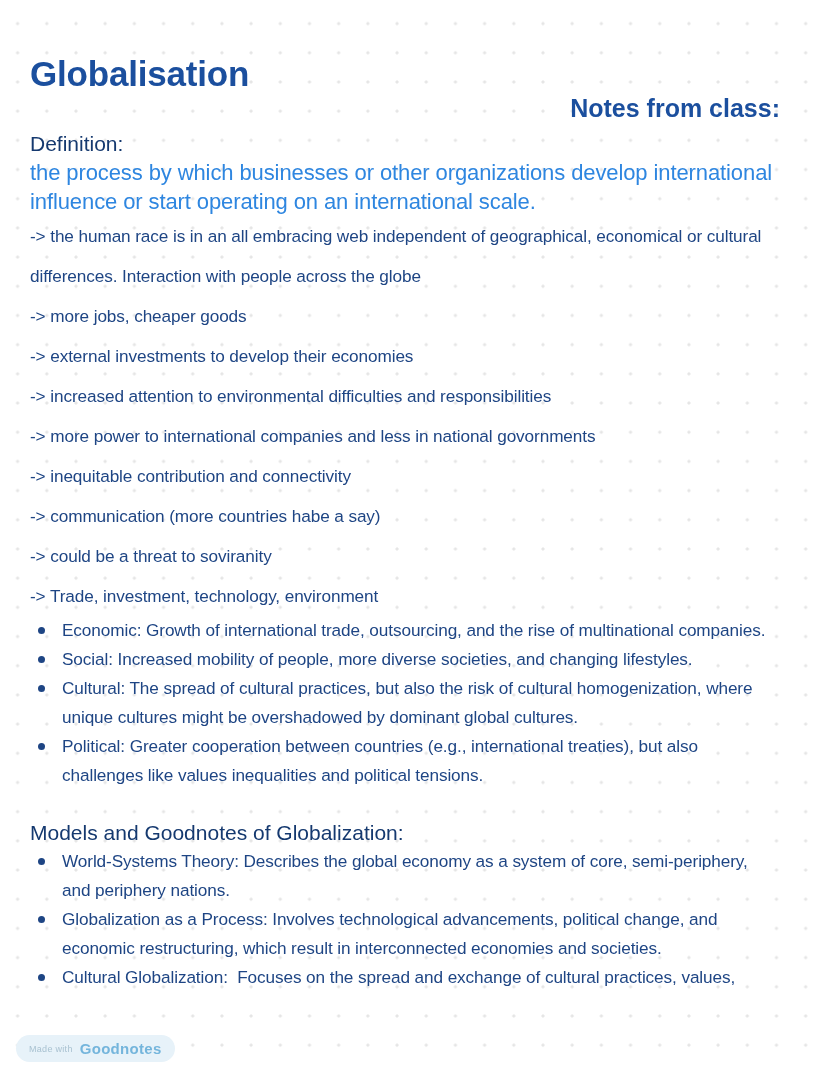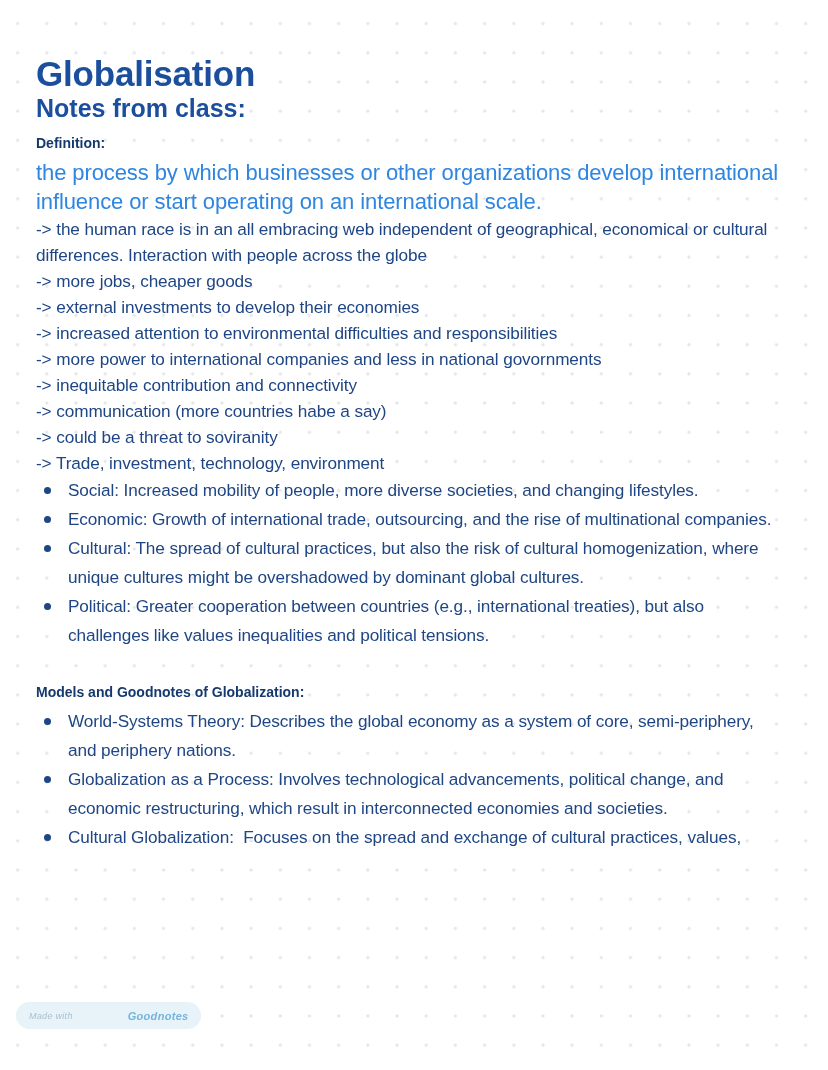--- a/index.html
+++ b/index.html
@@ -12,52 +12,53 @@
   }
   .page {
     position: absolute; inset: 0;
     background-color: #ffffff;
     background-image: radial-gradient(circle, var(--dot_grid, #e5e5e5) 1.2px, rgba(255,255,255,0) 1.9px);
     background-size: 29.2px 29.2px;
     background-position: 3px 9px;
   }
   .content {
     position: absolute;
-    left: 36px; top: 0;
+    left: 30px; top: 0;
     width: 750px;
   }
   .title {
     margin: 55px 0 0 0;
     font-size: 35px; line-height: 38px; font-weight: bold;
     color: var(--title_blue, #1b4f9e);
     letter-spacing: -0.2px;
   }
   .subtitle {
     margin: 0;
     font-size: 25px; line-height: 30px; font-weight: bold;
     color: var(--title_blue, #1b4f9e);
+    text-align: right;
   }
   .h3 {
     margin: 6px 0 0 0;
-    font-size: 14px; line-height: 29px; font-weight: bold;
+    font-size: 21px; line-height: 29px; font-weight: normal;
     color: var(--heading_navy, #15396f);
   }
   .sect { margin-top: 29px; }
   .sect2 { margin-top: 28px; }
   .def-text {
     margin: 0;
     font-size: 22px; line-height: 29px;
     letter-spacing: -0.1px;
     color: var(--definition_blue, #2e86e0);
     white-space: pre-wrap;
   }
   .arrows { margin: 0; }
   .arrow-line {
     margin: 0;
-    font-size: 17.2px; line-height: 26px;
+    font-size: 17.2px; line-height: 40px;
     letter-spacing: -0.1px;
     color: var(--body_navy, #1e4584);
     white-space: pre-wrap;
   }
   .ul { margin: 0; }
   .li { display: flex; align-items: flex-start; }
   .dot {
     flex: none;
     width: 7px; height: 7px; border-radius: 50%;
     background: var(--body_navy, #1e4584);
@@ -65,40 +66,38 @@
   }
   .li-text {
     margin-left: 17px;
     font-size: 17.2px; line-height: 29px;
     letter-spacing: -0.1px;
     color: var(--body_navy, #1e4584);
     white-space: pre-wrap;
   }
   .badge {
     position: absolute;
-    left: 16px; top: 1002px;
+    left: 16px; top: 1035px;
     height: 27px;
     display: inline-flex; align-items: center;
     gap: 7px;
     padding: 0 13px;
     border-radius: 14px;
     background: var(--badge_bg, #e7f2f9);
     cursor: pointer;
-    font-style: italic;
   }
   .badge-made {
     font-size: 9px;
     color: var(--badge_made_with, #a9c2d1);
     letter-spacing: 0.3px;
   }
   .badge-brand {
-    font-size: 11px; font-weight: 600;
+    font-size: 15px; font-weight: 600;
     color: var(--badge_brand, #74b5dc);
     letter-spacing: 0.3px;
-    margin-left: 48px;
   }
 </style>
 </head>
 <body>
 
 <div class="page">
   <div class="content">
 
     <h1 class="title">Globalisation</h1>
     <h2 class="subtitle">Notes from class:</h2>
@@ -126,26 +125,26 @@
 
         <p class="arrow-line">-&gt; could be a threat to soviranity</p>
 
         <p class="arrow-line">-&gt; Trade, investment, technology, environment</p>
       </div>
 
     <div class="ul">
 
         <div class="li">
           <span class="dot"></span>
-          <span class="li-text">Social: Increased mobility of people, more diverse societies, and changing lifestyles.</span>
+          <span class="li-text">Economic: Growth of international trade, outsourcing, and the rise of multinational companies.</span>
         </div>
 
         <div class="li">
           <span class="dot"></span>
-          <span class="li-text">Economic: Growth of international trade, outsourcing, and the rise of multinational companies.</span>
+          <span class="li-text">Social: Increased mobility of people, more diverse societies, and changing lifestyles.</span>
         </div>
 
         <div class="li">
           <span class="dot"></span>
           <span class="li-text">Cultural: The spread of cultural practices, but also the risk of cultural homogenization, where unique cultures might be overshadowed by dominant global cultures.</span>
         </div>
 
         <div class="li">
           <span class="dot"></span>
           <span class="li-text">Political: Greater cooperation between countries (e.g., international treaties), but also challenges like values inequalities and political tensions.</span>

